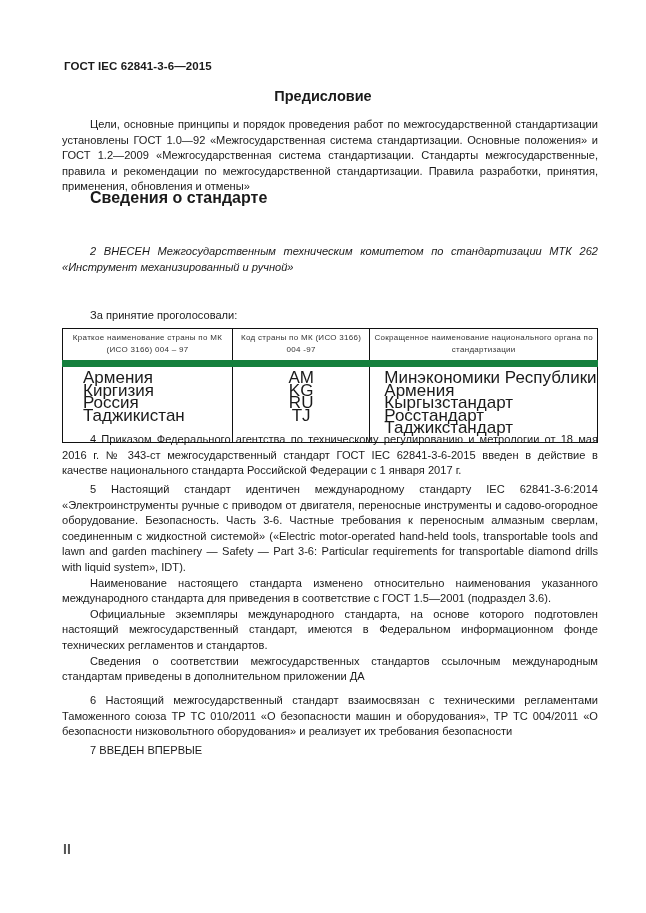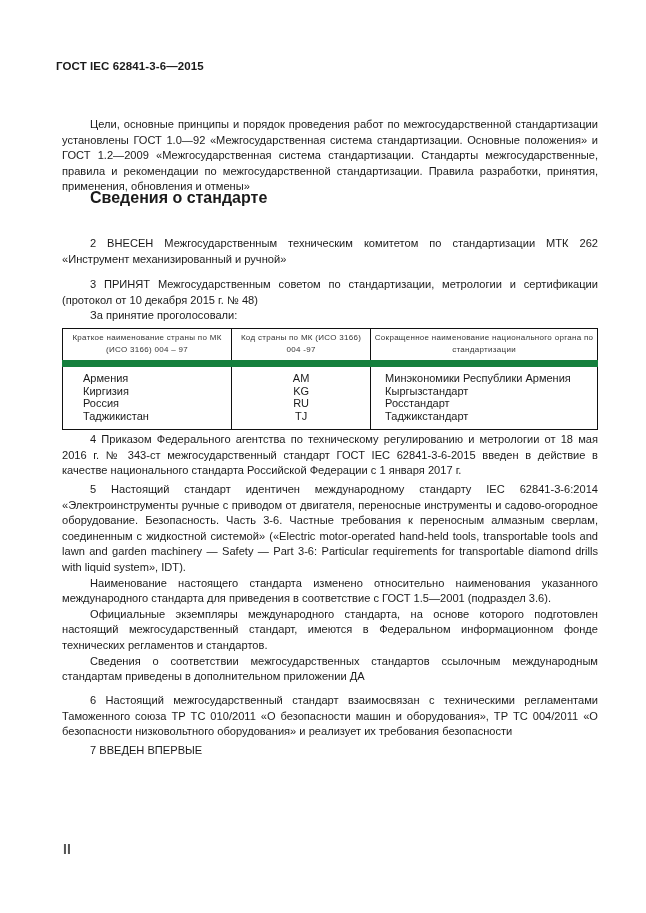--- a/index.html
+++ b/index.html
@@ -1,53 +1,51 @@
 <!DOCTYPE html>
 <html><head>
 <meta charset="utf-8">
 <style>
   html, body { margin: 0; padding: 0; background: #ffffff; }
   body { width: 646px; height: 913px; position: relative; overflow: hidden;
          font-family: "Liberation Sans", sans-serif; color: #1a1a1a; }
   .page { position: absolute; left: 0; top: 0; width: 646px; height: 913px; }
-  .header-code { position: absolute; left: 56px; top: 60px; font-size: 11.5px; font-weight: bold; letter-spacing: 0.1px; }
+  .header-code { position: absolute; left: 64px; top: 60px; font-size: 11.5px; font-weight: bold; letter-spacing: 0.1px; }
   .title { position: absolute; left: 0; width: 646px; top: 88px; text-align: center; font-size: 14.5px; font-weight: bold; }
   .text { position: absolute; left: 62px; width: 536px; font-size: 11.1px; line-height: 15.6px; text-align: justify; }
   .text p { margin: 0; text-indent: 28px; }
   .subhead { position: absolute; left: 90px; top: 189px; font-size: 16px; font-weight: bold; }
   .votes-label { position: absolute; left: 90px; top: 309px; font-size: 11.1px; }
   table.votes { position: absolute; left: 62px; top: 328px; width: 536px; border-collapse: collapse; }
   table.votes th { font-weight: normal; font-size: 8px; line-height: 12px; color: #333; text-align: center;
                    padding: 3px 2px 4px; border-bottom: 7px solid #15803d; height: 24px; vertical-align: middle; letter-spacing: 0.3px; }
-  table.votes td { font-size: 11px; line-height: 12.5px; vertical-align: top; padding: 5px 0 7px; }
+  table.votes td { font-size: 17px; line-height: 12.5px; vertical-align: top; padding: 5px 0 7px; }
   table.votes { border: 1px solid #111; }
   table.votes th, table.votes td { border-left: 1px solid #111; border-right: 1px solid #111; }
   .c1 { width: 168px; } .c2 { width: 139px; } .c3 { width: 228px; }
   td.c1 div { padding-left: 20px; }
   td.c2 div { text-align: center; }
   td.c3 div { padding-left: 14px; }
   .page-num { position: absolute; left: 63px; top: 841px; font-size: 14px; color: #555; font-weight: bold; }
 </style>
 </head>
 <body>
 
 <div class="page">
   <div class="header-code">ГОСТ IEC 62841-3-6—2015</div>
+  <div class="title">Предисловие</div>
 
   <div class="text" style="top:117px;">
     <p>Цели, основные принципы и порядок проведения работ по межгосударственной стандартизации установлены ГОСТ 1.0—92 «Межгосударственная система стандартизации. Основные положения» и ГОСТ 1.2—2009 «Межгосударственная система стандартизации. Стандарты межгосударственные, правила и рекомендации по межгосударственной стандартизации. Правила разработки, принятия, применения, обновления и отмены»</p>
   </div>
 
   <div class="subhead">Сведения о стандарте</div>
 
-  <div class="text" style="top:236px;">
+  <div class="text" style="top:244px;font-style:italic;">
     <p>2 ВНЕСЕН Межгосударственным техническим комитетом по стандартизации МТК 262 «Инструмент механизированный и ручной»</p>
-  </div>
-  <div class="text" style="top:277px;">
-    <p>3 ПРИНЯТ Межгосударственным советом по стандартизации, метрологии и сертификации (протокол от 10 декабря 2015 г. № 48)</p>
   </div>
 
   <div class="votes-label">За принятие проголосовали:</div>
 
   <table class="votes">
     <thead>
       <tr>
         <th class="c1">Краткое наименование страны по МК (ИСО 3166) 004 – 97</th>
         <th class="c2">Код страны по МК (ИСО 3166) 004 -97</th>
         <th class="c3">Сокращенное наименование национального органа по стандартизации</th>

